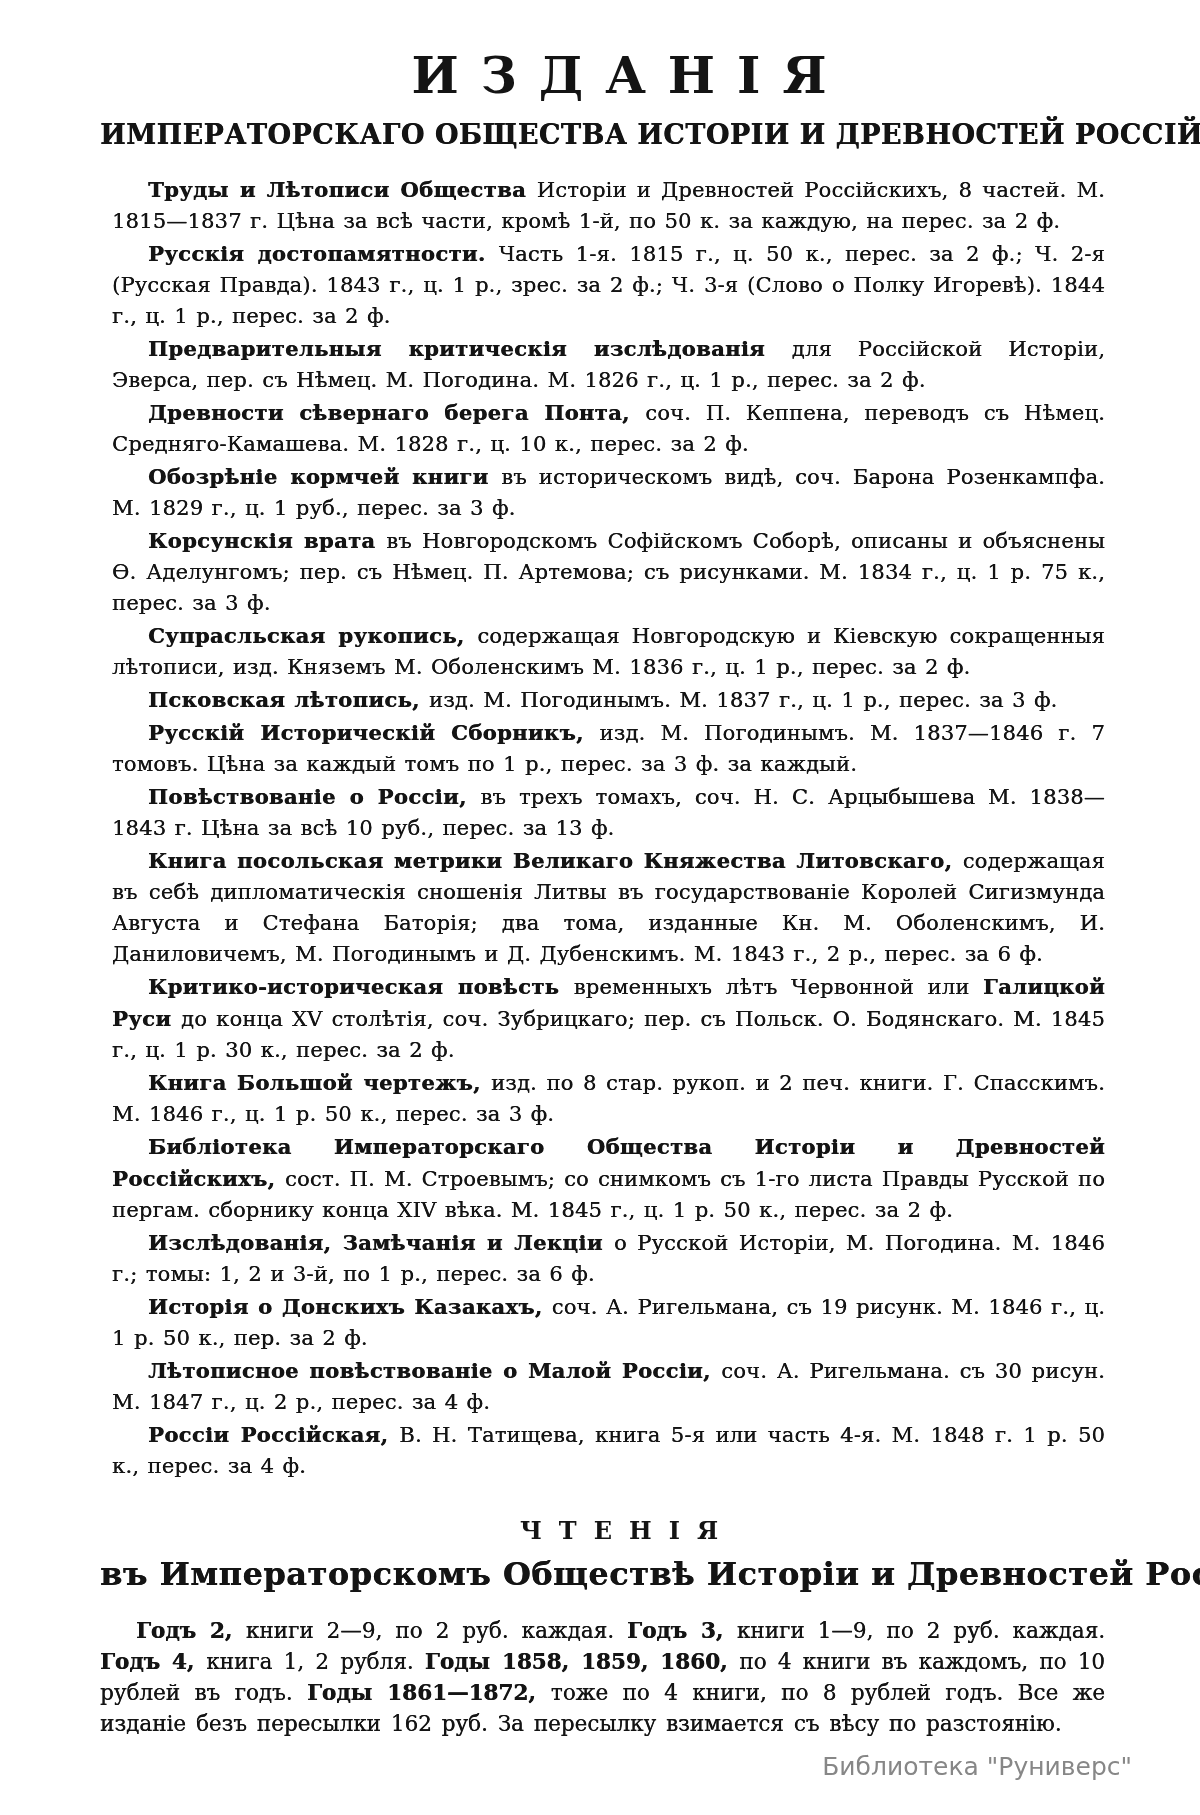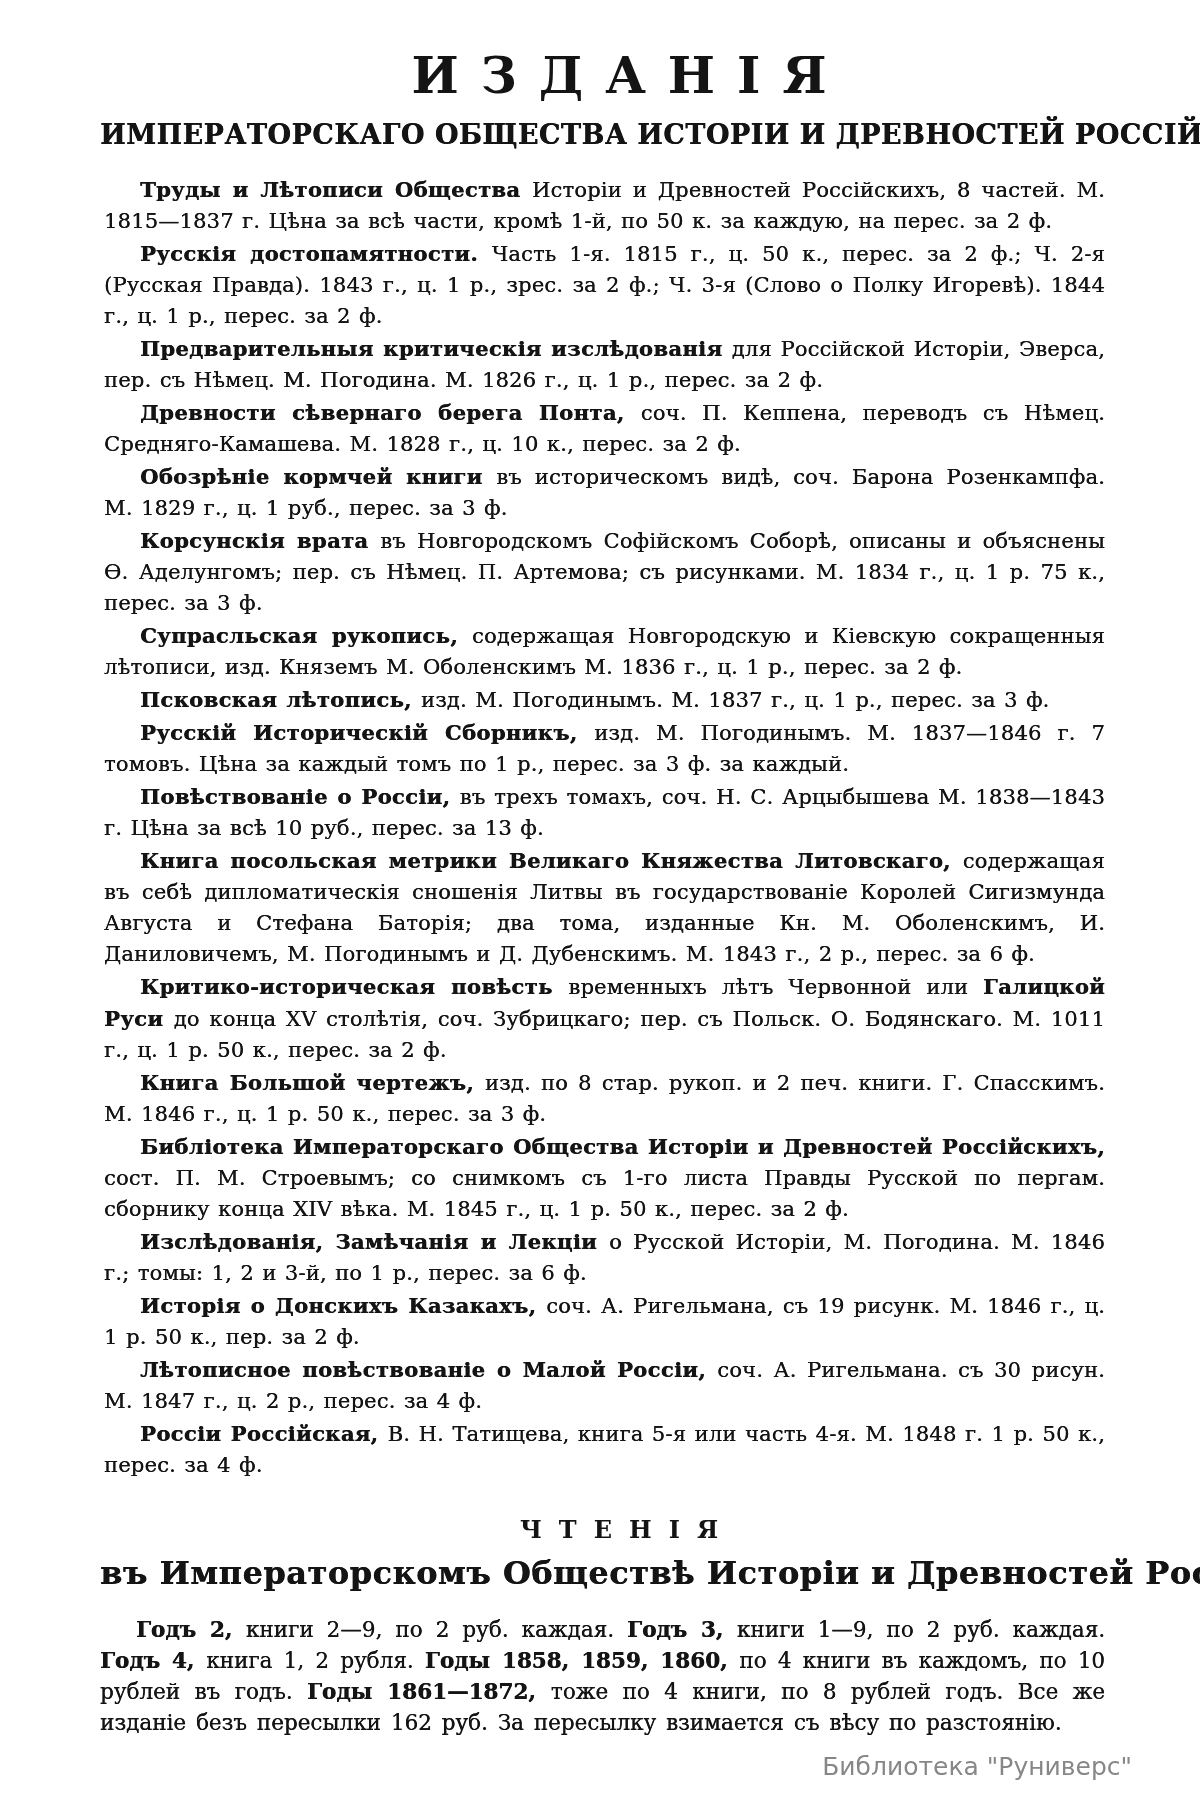--- a/index.html
+++ b/index.html
@@ -26,21 +26,21 @@
     margin:0 0 24px 0;
     text-align:center;
     font-size:27px;
     font-weight:700;
     letter-spacing:0.5px;
     white-space:nowrap;
     text-shadow:0.4px 0 0 currentColor;
   }
   .entries{width:1005px;}
   .entry{
-    margin:0 0 1px 4px;
+    margin:0 0 1px 12px;
     text-indent:36px;
     text-align:justify;
     font-size:21px;
     line-height:31px;
     letter-spacing:0.2px;
     word-spacing:1.5px;
     text-shadow:0.3px 0 0 currentColor;
   }
   .entry b{
     font-weight:700;
@@ -102,21 +102,21 @@
       <p class="entry"><b>Русскія достопамятности. </b><span>Часть 1-я. 1815 г., ц. 50 к., перес. за 2 ф.; Ч. 2-я (Русская Правда). 1843 г., ц. 1 р., зрес. за 2 ф.; Ч. 3-я (Слово о Полку Игоревѣ). 1844 г., ц. 1 р., перес. за 2 ф.</span></p>
       <p class="entry"><b>Предварительныя критическія изслѣдованія </b><span>для Россійской Исторіи, Эверса, пер. съ Нѣмец. М. Погодина. М. 1826 г., ц. 1 р., перес. за 2 ф.</span></p>
       <p class="entry"><b>Древности сѣвернаго берега Понта, </b><span>соч. П. Кеппена, переводъ съ Нѣмец. Средняго-Камашева. М. 1828 г., ц. 10 к., перес. за 2 ф.</span></p>
       <p class="entry"><b>Обозрѣніе кормчей книги </b><span>въ историческомъ видѣ, соч. Барона Розенкампфа. М. 1829 г., ц. 1 руб., перес. за 3 ф.</span></p>
       <p class="entry"><b>Корсунскія врата </b><span>въ Новгородскомъ Софійскомъ Соборѣ, описаны и объяснены Ѳ. Аделунгомъ; пер. съ Нѣмец. П. Артемова; съ рисунками. М. 1834 г., ц. 1 р. 75 к., перес. за 3 ф.</span></p>
       <p class="entry"><b>Супрасльская рукопись, </b><span>содержащая Новгородскую и Кіевскую сокращенныя лѣтописи, изд. Княземъ М. Оболенскимъ М. 1836 г., ц. 1 р., перес. за 2 ф.</span></p>
       <p class="entry"><b>Псковская лѣтопись, </b><span>изд. М. Погодинымъ. М. 1837 г., ц. 1 р., перес. за 3 ф.</span></p>
       <p class="entry"><b>Русскій Историческій Сборникъ, </b><span>изд. М. Погодинымъ. М. 1837—1846 г. 7 томовъ. Цѣна за каждый томъ по 1 р., перес. за 3 ф. за каждый.</span></p>
       <p class="entry"><b>Повѣствованіе о Россіи, </b><span>въ трехъ томахъ, соч. Н. С. Арцыбышева М. 1838—1843 г. Цѣна за всѣ 10 руб., перес. за 13 ф.</span></p>
       <p class="entry"><b>Книга посольская метрики Великаго Княжества Литовскаго, </b><span>содержащая въ себѣ дипломатическія сношенія Литвы въ государствованіе Королей Сигизмунда Августа и Стефана Баторія; два тома, изданные Кн. М. Оболенскимъ, И. Даниловичемъ, М. Погодинымъ и Д. Дубенскимъ. М. 1843 г., 2 р., перес. за 6 ф.</span></p>
-      <p class="entry"><b>Критико-историческая повѣсть </b><span>временныхъ лѣтъ Червонной или </span><b>Галицкой Руси </b><span>до конца XV столѣтія, соч. Зубрицкаго; пер. съ Польск. О. Бодянскаго. М. 1011 г., ц. 1 р. 50 к., перес. за 2 ф.</span></p>
+      <p class="entry"><b>Критико-историческая повѣсть </b><span>временныхъ лѣтъ Червонной или </span><b>Галицкой Руси </b><span>до конца XV столѣтія, соч. Зубрицкаго; пер. съ Польск. О. Бодянскаго. М. 1845 г., ц. 1 р. 30 к., перес. за 2 ф.</span></p>
       <p class="entry"><b>Книга Большой чертежъ, </b><span>изд. по 8 стар. рукоп. и 2 печ. книги. Г. Спасскимъ. М. 1846 г., ц. 1 р. 50 к., перес. за 3 ф.</span></p>
       <p class="entry"><b>Библіотека Императорскаго Общества Исторіи и Древностей Россійскихъ, </b><span>сост. П. М. Строевымъ; со снимкомъ съ 1-го листа Правды Русской по пергам. сборнику конца XIV вѣка. М. 1845 г., ц. 1 р. 50 к., перес. за 2 ф.</span></p>
       <p class="entry"><b>Изслѣдованія, Замѣчанія и Лекціи </b><span>о Русской Исторіи, М. Погодина. М. 1846 г.; томы: 1, 2 и 3-й, по 1 р., перес. за 6 ф.</span></p>
       <p class="entry"><b>Исторія о Донскихъ Казакахъ, </b><span>соч. А. Ригельмана, съ 19 рисунк. М. 1846 г., ц. 1 р. 50 к., пер. за 2 ф.</span></p>
       <p class="entry"><b>Лѣтописное повѣствованіе о Малой Россіи, </b><span>соч. А. Ригельмана. съ 30 рисун. М. 1847 г., ц. 2 р., перес. за 4 ф.</span></p>
       <p class="entry"><b>Россіи Россійская, </b><span>В. Н. Татищева, книга 5-я или часть 4-я. М. 1848 г. 1 р. 50 к., перес. за 4 ф.</span></p>
     </div>
 
   <h2 class="chteniya-heading">ЧТЕНІЯ</h2>
 

